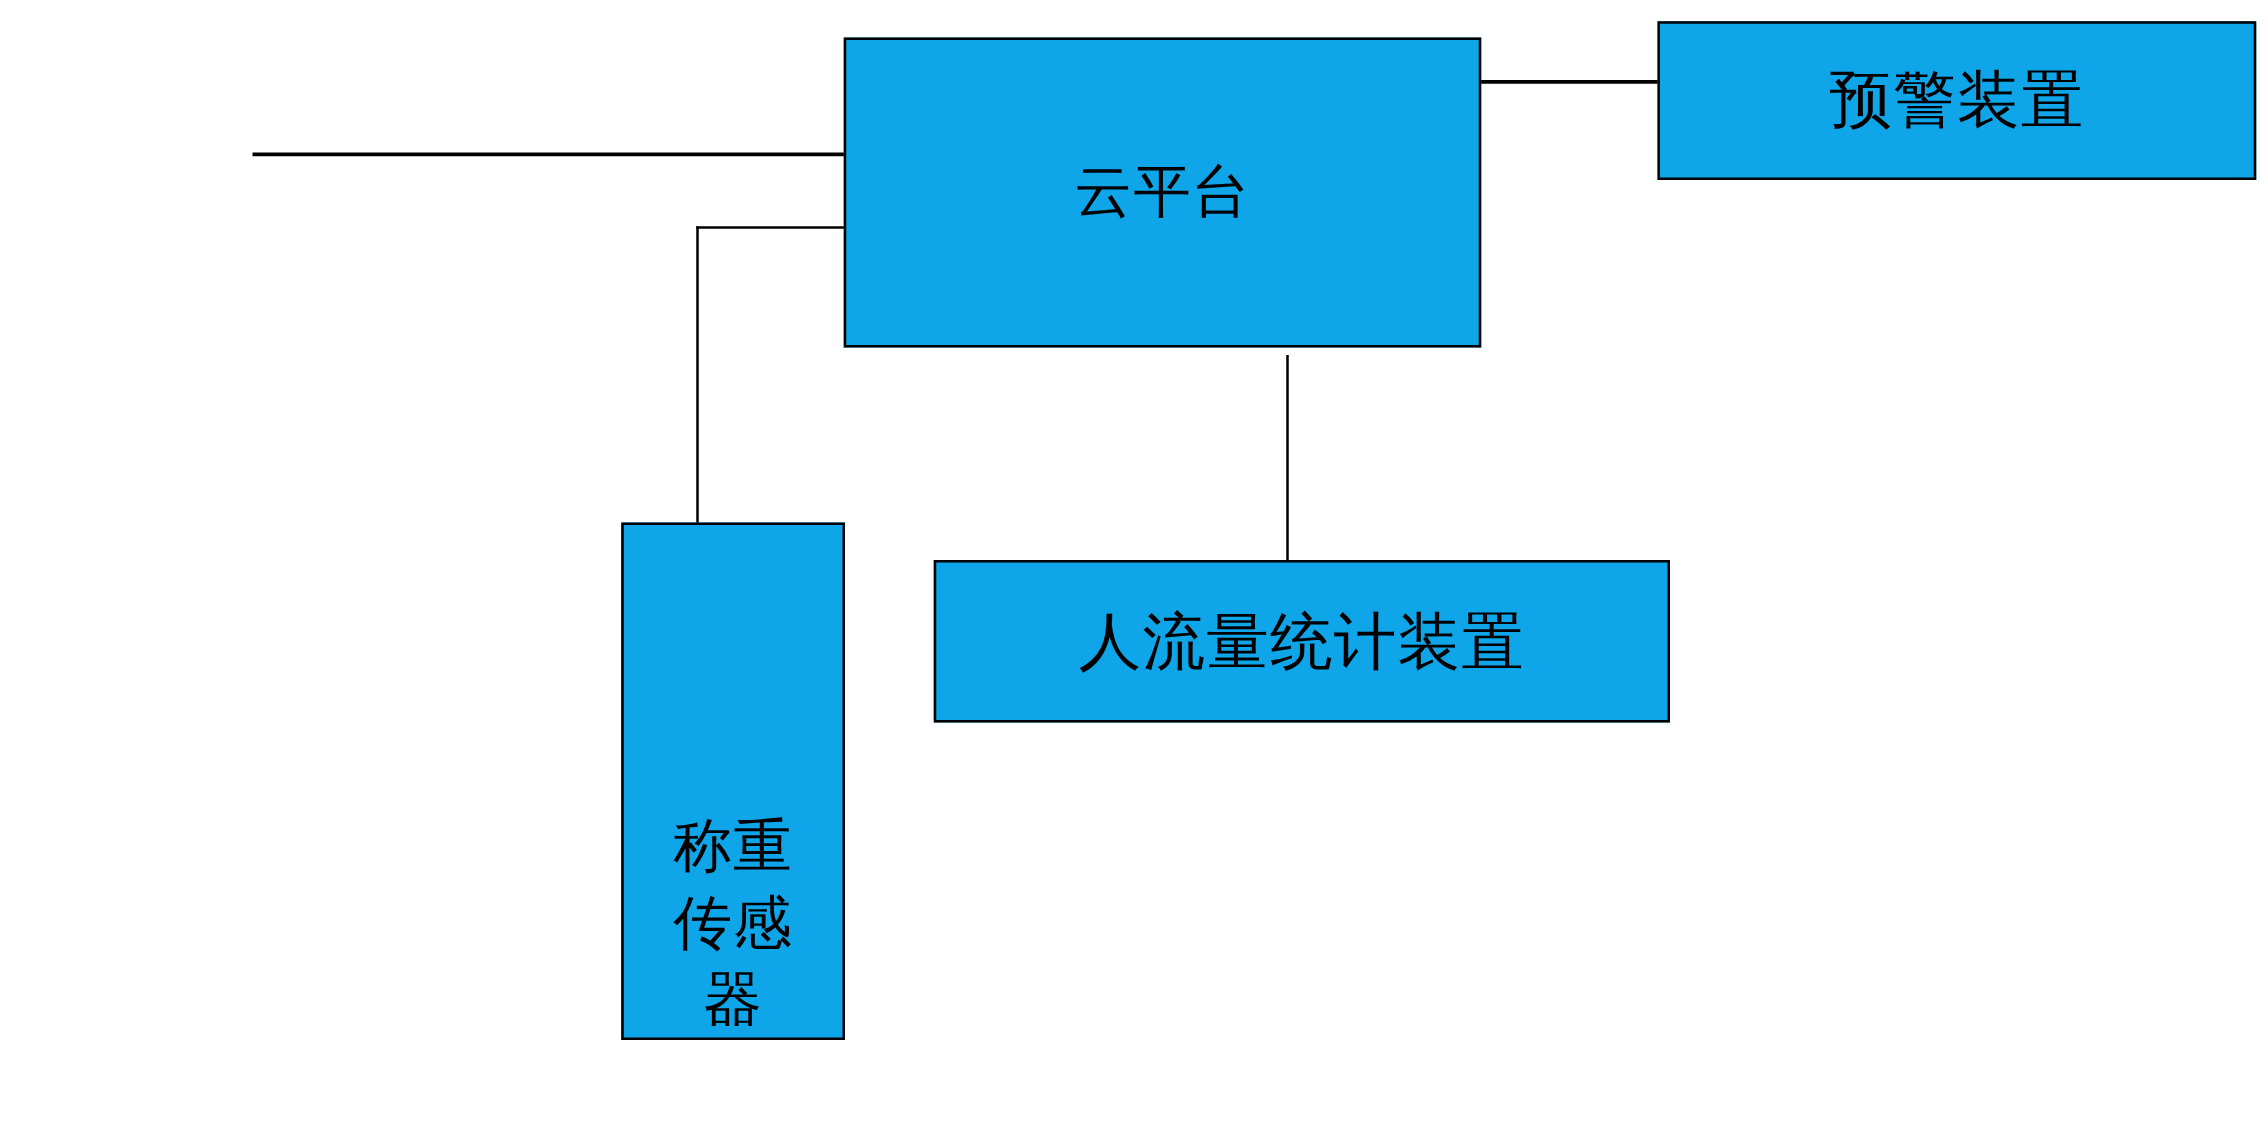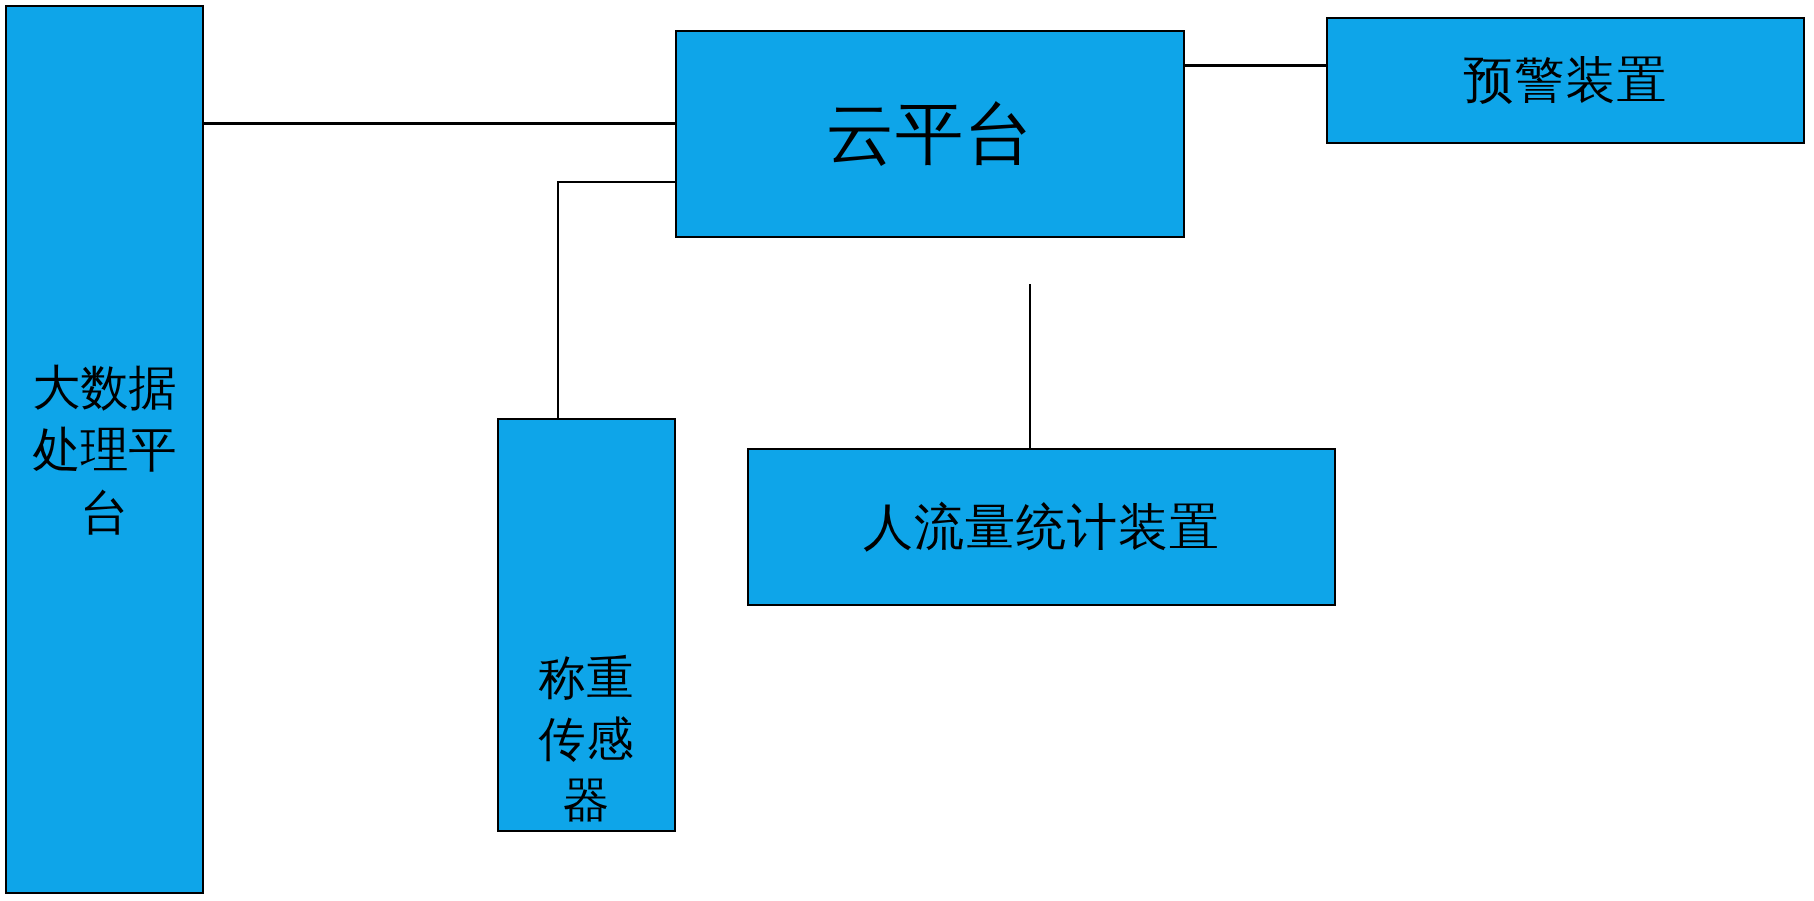--- a/index.html
+++ b/index.html
@@ -35,38 +35,38 @@
   }
 
   
   #node-bigdata {
     left: 5px;  top: 5px;  width: 199px;  height: 889px;
     font-size: 48px;
   }
   #node-bigdata .node-label { letter-spacing: 0; }
 
   #node-cloud {
-    left: 675px; top: 30px; width: 510px; height: 208px;
-    font-size: 68px;
+    left: 675px; top: 30px; width: 510px; height: 248px;
+    font-size: 46px;
     justify-content: center;
   }
 
   #node-warning {
     left: 1326px; top: 17px; width: 479px; height: 127px;
     font-size: 50px;
   }
 
   #node-weight {
     left: 497px; top: 418px; width: 179px; height: 414px;
     font-size: 47px;
     align-items: flex-end;
   }
 
   #node-people {
-    left: 747px; top: 448px; width: 589px; height: 158px;
+    left: 747px; top: 448px; width: 589px; height: 130px;
     font-size: 50px;
   }
 
   
   .edge {
     position: absolute;
     background: #000000;
     z-index: 1;
   }
   .edge-h { height: 3px; }
@@ -99,25 +99,20 @@
 
   <div class="edge edge-h" id="edge-bigdata-cloud"></div>
 
   <div class="edge edge-h" id="edge-cloud-warning"></div>
 
   <div class="edge edge-h" id="edge-cloud-weight-h"></div>
   <div class="edge edge-v" id="edge-cloud-weight-v"></div>
 
   <div class="edge edge-v" id="edge-cloud-people"></div>
 
-  <div class="node" id="node-bigdata">
-    <span class="node-label">大数据
-处理平
-台</span>
-  </div>
 
   <div class="node" id="node-cloud">
     <span class="node-label">云平台</span>
   </div>
 
   <div class="node" id="node-warning">
     <span class="node-label">预警装置</span>
   </div>
 
   <div class="node" id="node-weight">

